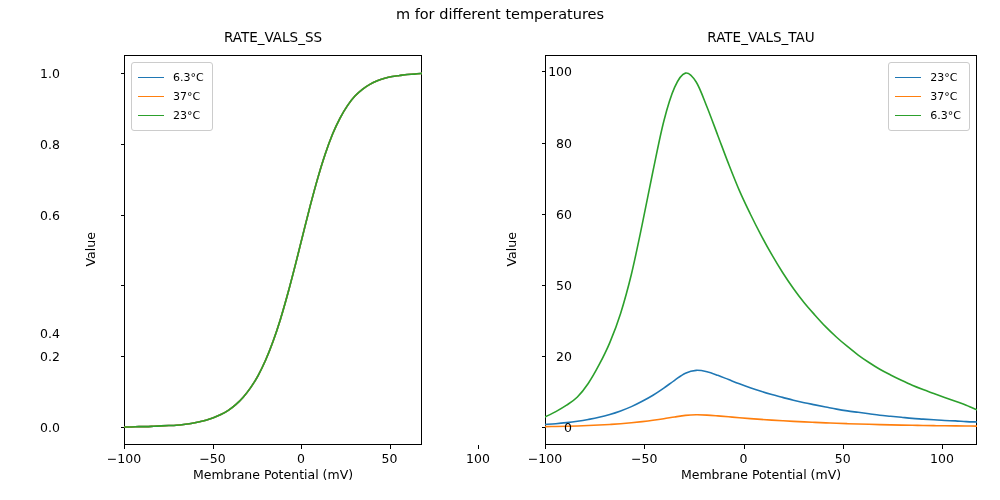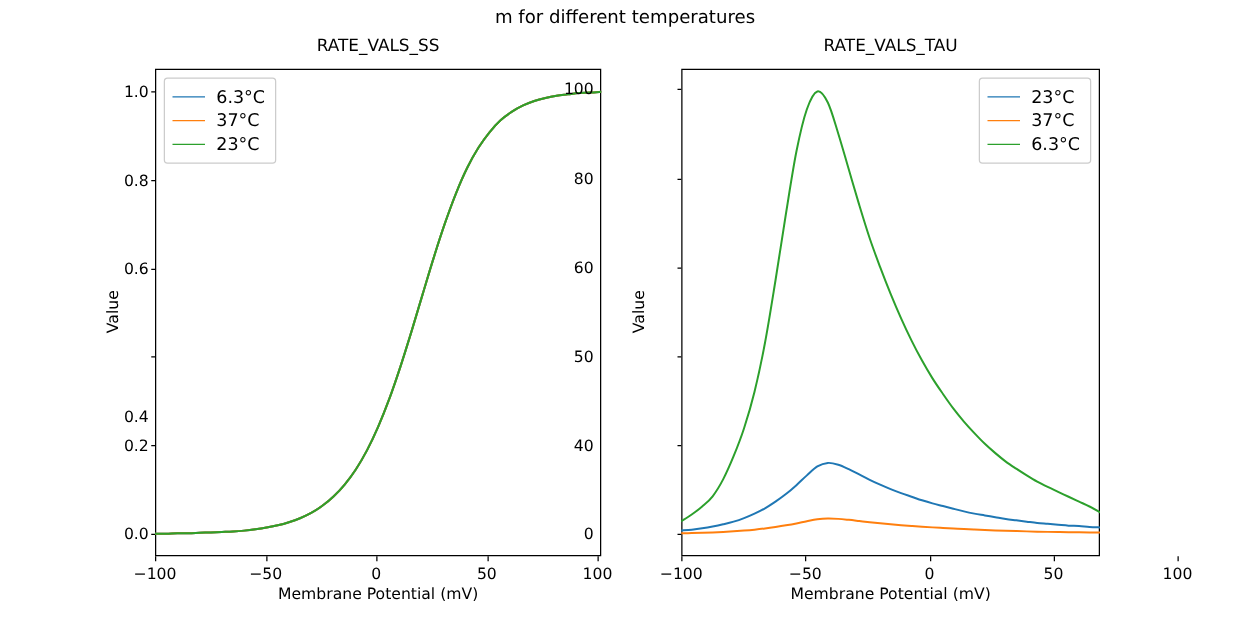--- a/index.html
+++ b/index.html
@@ -25,22 +25,22 @@
     width: 1000px;
     text-align: center;
     font-size: 14.5px;
     color: #000000;
   }
   .subplot {
     position: absolute;
     top: 55px;
     height: 390px;
   }
-  #subplot-left  { left: 124px; width: 357px; }
-  #subplot-right { left: 545px; width: 335px; }
+  #subplot-left  { left: 124px; width: 298px; }
+  #subplot-right { left: 545px; width: 432px; }
 
   .axes-frame {
     position: absolute;
     inset: 0;
     border: 1.05px solid #000000;
     box-sizing: border-box;
     background: #ffffff;
   }
   .axes-title {
     position: absolute;
@@ -129,21 +129,21 @@
   }
   .legend-swatch {
     width: 26px;
     height: 0;
     border-top-width: 1.6px;
     border-top-style: solid;
     margin-right: 9px;
     flex: none;
   }
   .legend-label {
-    font-size: 14px;
+    font-size: 11px;
     color: #000000;
     white-space: nowrap;
   }
 </style>
 </head>
 <body>
 
 <div id="figure">
 
   <div class="suptitle">m for different temperatures</div>
@@ -215,21 +215,21 @@
         <div class="ticklabel-x" style="left: 99.25px; top: 396px;">−50</div>
         <div class="tick-x" style="left: 198.5px;"></div>
         <div class="ticklabel-x" style="left: 198.5px; top: 396px;">0</div>
         <div class="tick-x" style="left: 297.75px;"></div>
         <div class="ticklabel-x" style="left: 297.75px; top: 396px;">50</div>
         <div class="tick-x" style="left: 397px;"></div>
         <div class="ticklabel-x" style="left: 397px; top: 396px;">100</div>
         <div class="tick-y" style="top: 372.276px;"></div>
         <div class="ticklabel-y" style="top: 372.276px; right: 405px;">0</div>
         <div class="tick-y" style="top: 301.095px;"></div>
-        <div class="ticklabel-y" style="top: 301.095px; right: 405px;">40</div>
+        <div class="ticklabel-y" style="top: 301.095px; right: 405px;">20</div>
         <div class="tick-y" style="top: 229.914px;"></div>
         <div class="ticklabel-y" style="top: 229.914px; right: 405px;">50</div>
         <div class="tick-y" style="top: 158.733px;"></div>
         <div class="ticklabel-y" style="top: 158.733px; right: 405px;">60</div>
         <div class="tick-y" style="top: 87.5525px;"></div>
         <div class="ticklabel-y" style="top: 87.5525px; right: 405px;">80</div>
         <div class="tick-y" style="top: 16.3716px;"></div>
         <div class="ticklabel-y" style="top: 16.3716px; right: 405px;">100</div>
       </div>
     <div class="legend" id="legend-right">

